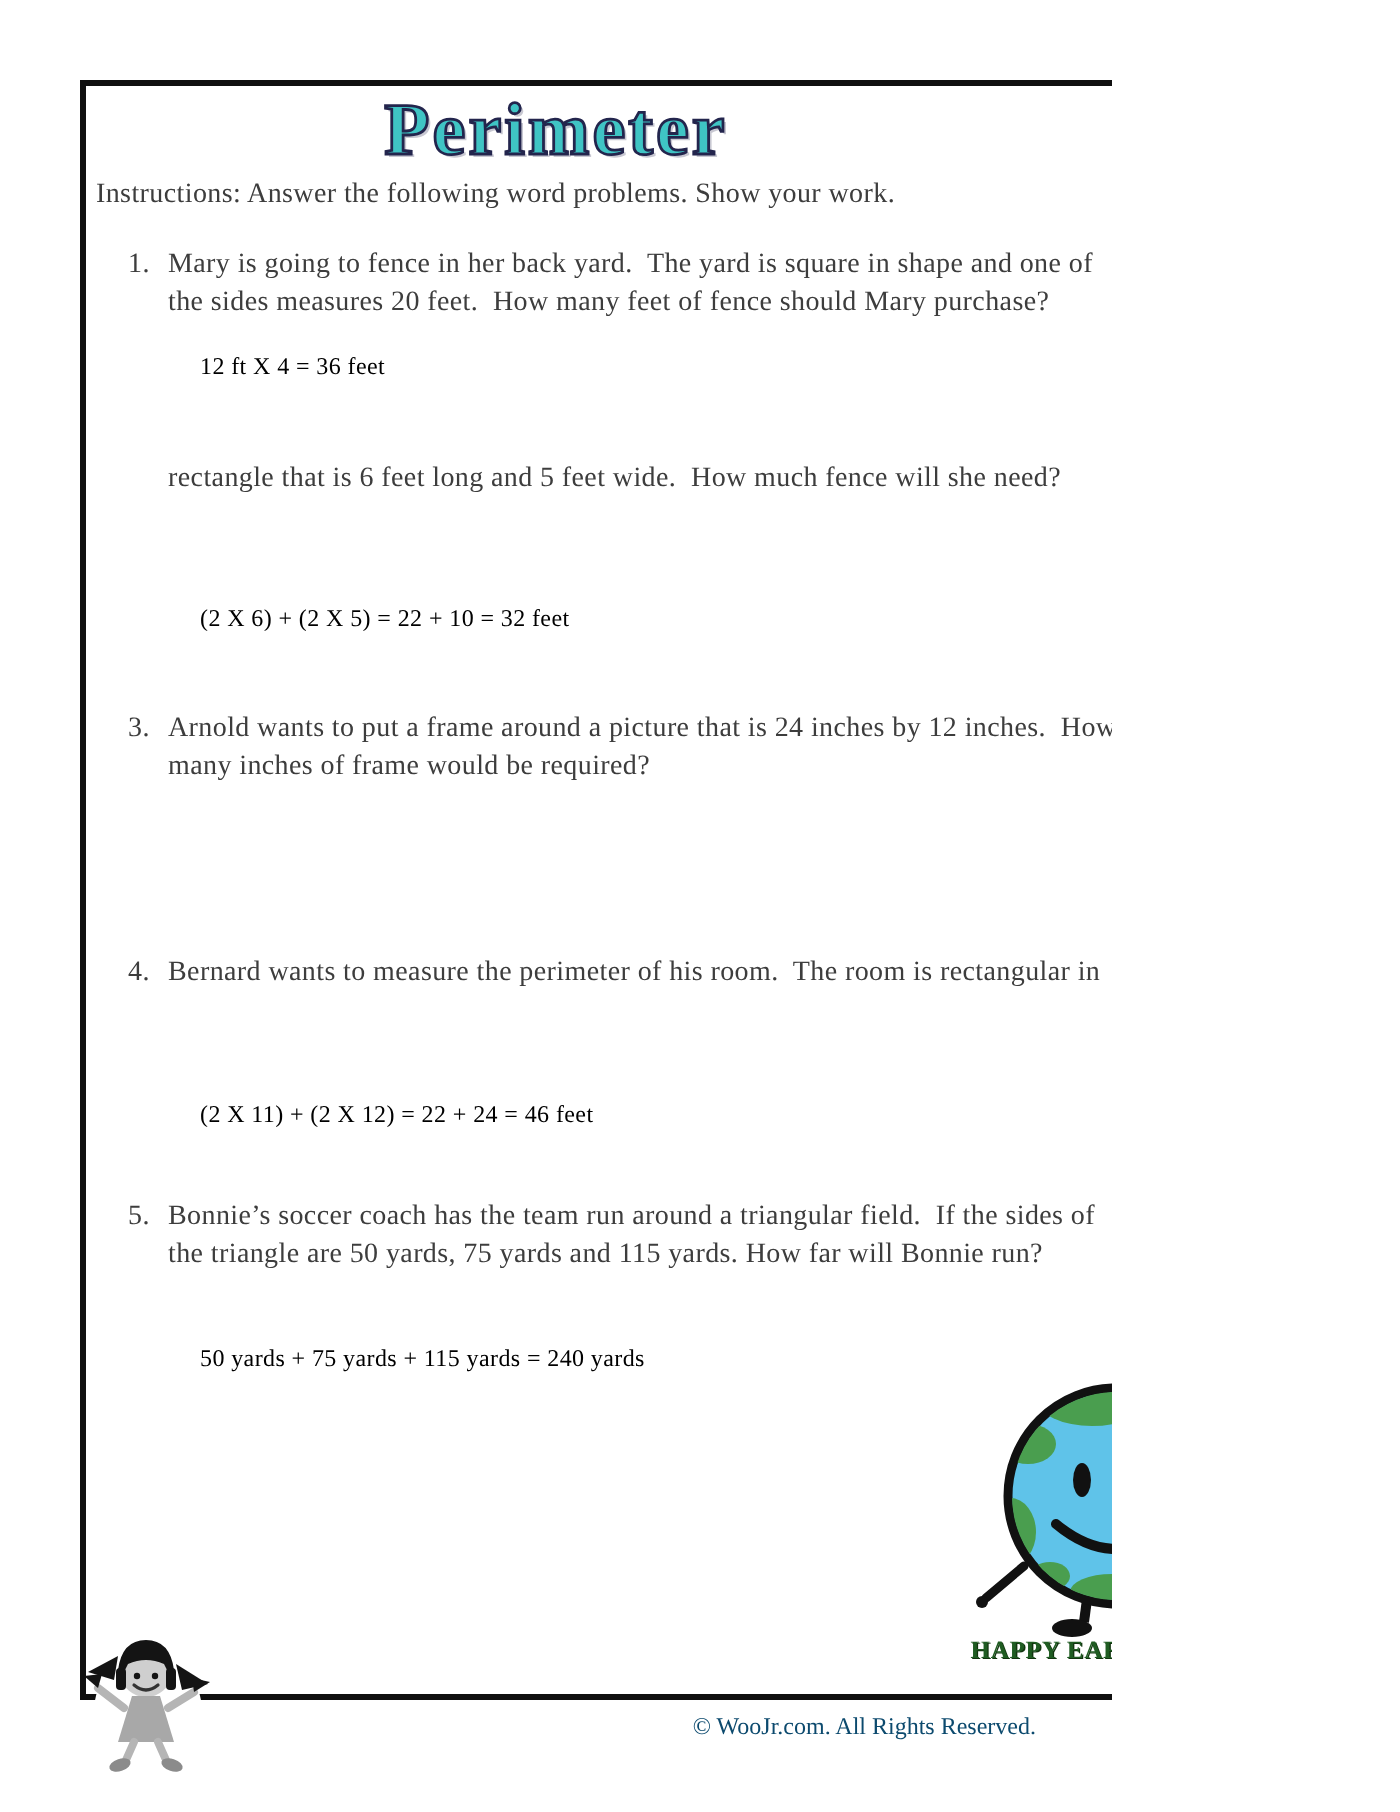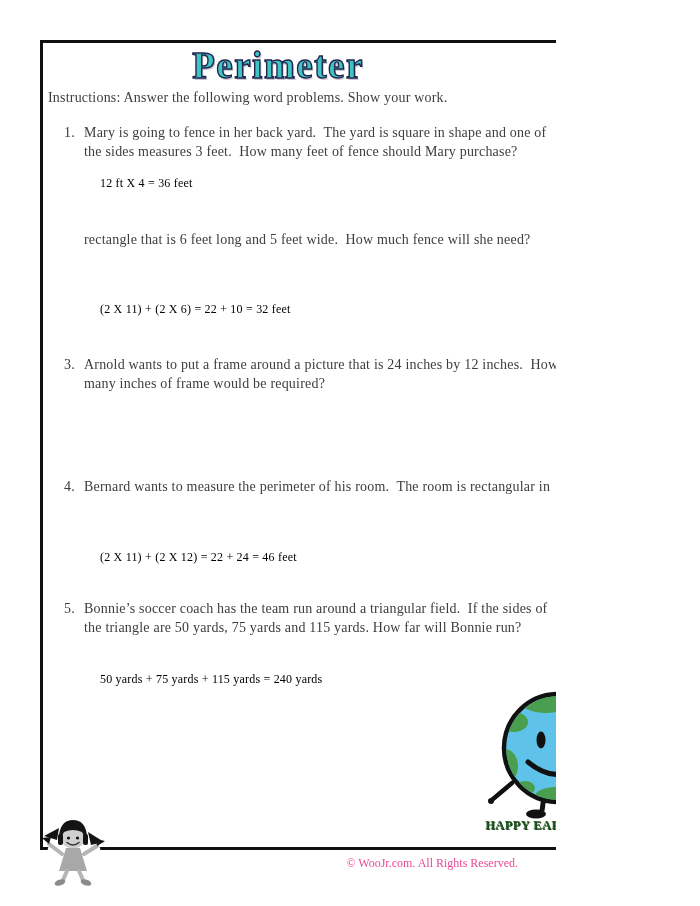--- a/index.html
+++ b/index.html
@@ -24,21 +24,21 @@
     position:absolute;left:48px;width:608px;font-size:14px;line-height:19px;letter-spacing:0.2px;margin-left:16px;
   }
   .qnum{display:inline-block;width:20px;}
   .qline{white-space:pre-wrap;}
   .qline.cont{padding-left:20px;}
   .answer{
     position:absolute;left:100px;font-size:12px;letter-spacing:0.2px;
     color:#000000;white-space:pre-wrap;
   }
   .copyright{
-    position:absolute;top:856px;right:38px;font-size:12px;color:#ec4899;
+    position:absolute;top:856px;right:38px;font-size:12px;color:#0c4a6e;
   }
   .earth{position:absolute;left:478px;top:688px;width:172px;height:135px;}
   .earth-caption{
     position:absolute;left:482px;top:818px;width:128px;text-align:right;
     font-size:12.5px;font-weight:bold;color:#1f5c22;letter-spacing:0.4px;
     text-shadow:0.7px 0.7px 0 #12340f;
   }
   .girl{position:absolute;left:38px;top:814px;width:70px;height:74px;}
 </style>
 </head>
@@ -47,28 +47,28 @@
 <div class="page">
 
   <div class="border-frame"></div>
 
   <div class="title">Perimeter</div>
 
   <div class="instructions">Instructions: Answer the following word problems. Show your work.</div>
 
   <div class="question" style="top:123px">
     <div class="qline first"><span class="qnum">1.</span><span>Mary is going to fence in her back yard.  The yard is square in shape and one of</span></div>
-    <div class="qline cont">the sides measures 3 feet.  How many feet of fence should Mary purchase?</div>
+    <div class="qline cont">the sides measures 20 feet.  How many feet of fence should Mary purchase?</div>
   </div>
   <div class="answer" style="top:176px">12 ft X 4 = 36 feet</div>
 
   <div class="question" style="top:230px">
     <div class="qline cont">rectangle that is 6 feet long and 5 feet wide.  How much fence will she need?</div>
   </div>
-  <div class="answer" style="top:302px">(2 X 11) + (2 X 6) = 22 + 10 = 32 feet</div>
+  <div class="answer" style="top:302px">(2 X 6) + (2 X 5) = 22 + 10 = 32 feet</div>
 
   <div class="question" style="top:355px">
     <div class="qline first"><span class="qnum">3.</span><span>Arnold wants to put a frame around a picture that is 24 inches by 12 inches.  How</span></div>
     <div class="qline cont">many inches of frame would be required?</div>
   </div>
 
   <div class="question" style="top:477px">
     <div class="qline first"><span class="qnum">4.</span><span>Bernard wants to measure the perimeter of his room.  The room is rectangular in</span></div>
   </div>
   <div class="answer" style="top:550px">(2 X 11) + (2 X 12) = 22 + 24 = 46 feet</div>

